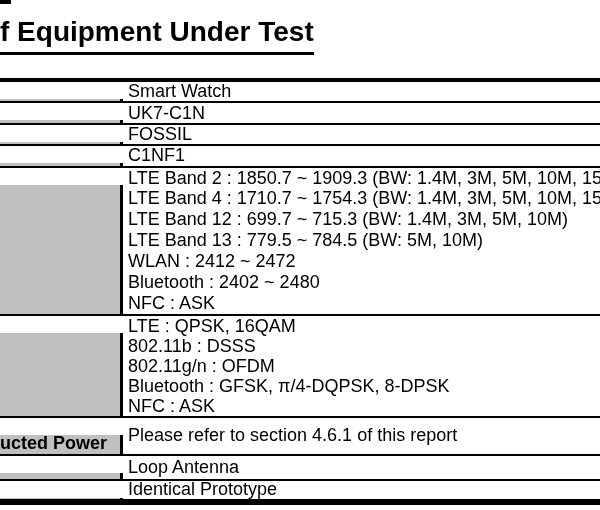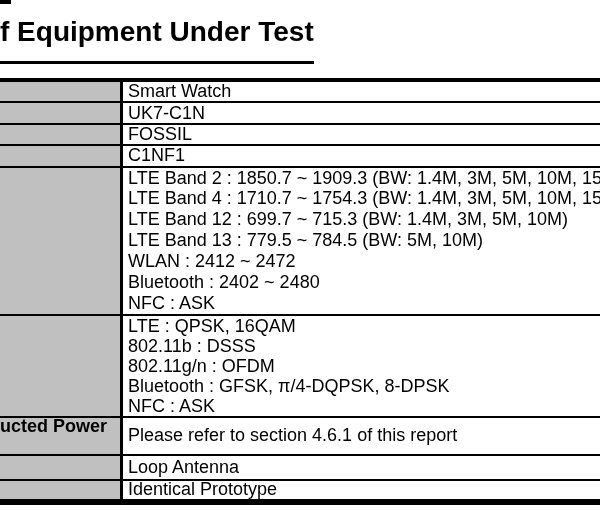--- a/index.html
+++ b/index.html
@@ -16,41 +16,42 @@
     width: 11px; height: 4px; background: #000;
   }
   .title {
     position: absolute; left: 0; top: 17px; margin: 0;
     font-size: 28px; font-weight: bold;
     white-space: nowrap; line-height: 1.05;
   }
   .title span {
     display: inline-block;
     border-bottom: 3px solid #000;
-    padding-bottom: 15px;
+    padding-bottom: 6px;
   }
   .eut-table {
     position: absolute; left: 0; top: 78px;
     width: 820px;
     border-top: 4px solid #000;
     font-size: 18px;
   }
   .row {
     display: flex;
     align-items: stretch;
     border-bottom: 2px solid #000;
   }
   .cell.label {
     flex: 0 0 120px; width: 120px;
     background: #c0c0c0;
     border-right: 3px solid #000;
     font-weight: bold;
     line-height: 17px;
     overflow: hidden;
     white-space: nowrap;
+    margin-top: 17px;
   }
   .cell.value {
     flex: 1 1 auto;
     padding-left: 5px;
     display: flex; flex-direction: column;
     justify-content: center;
     overflow: hidden;
   }
   .line { white-space: nowrap; }
   .r1 { height: 19px; }

